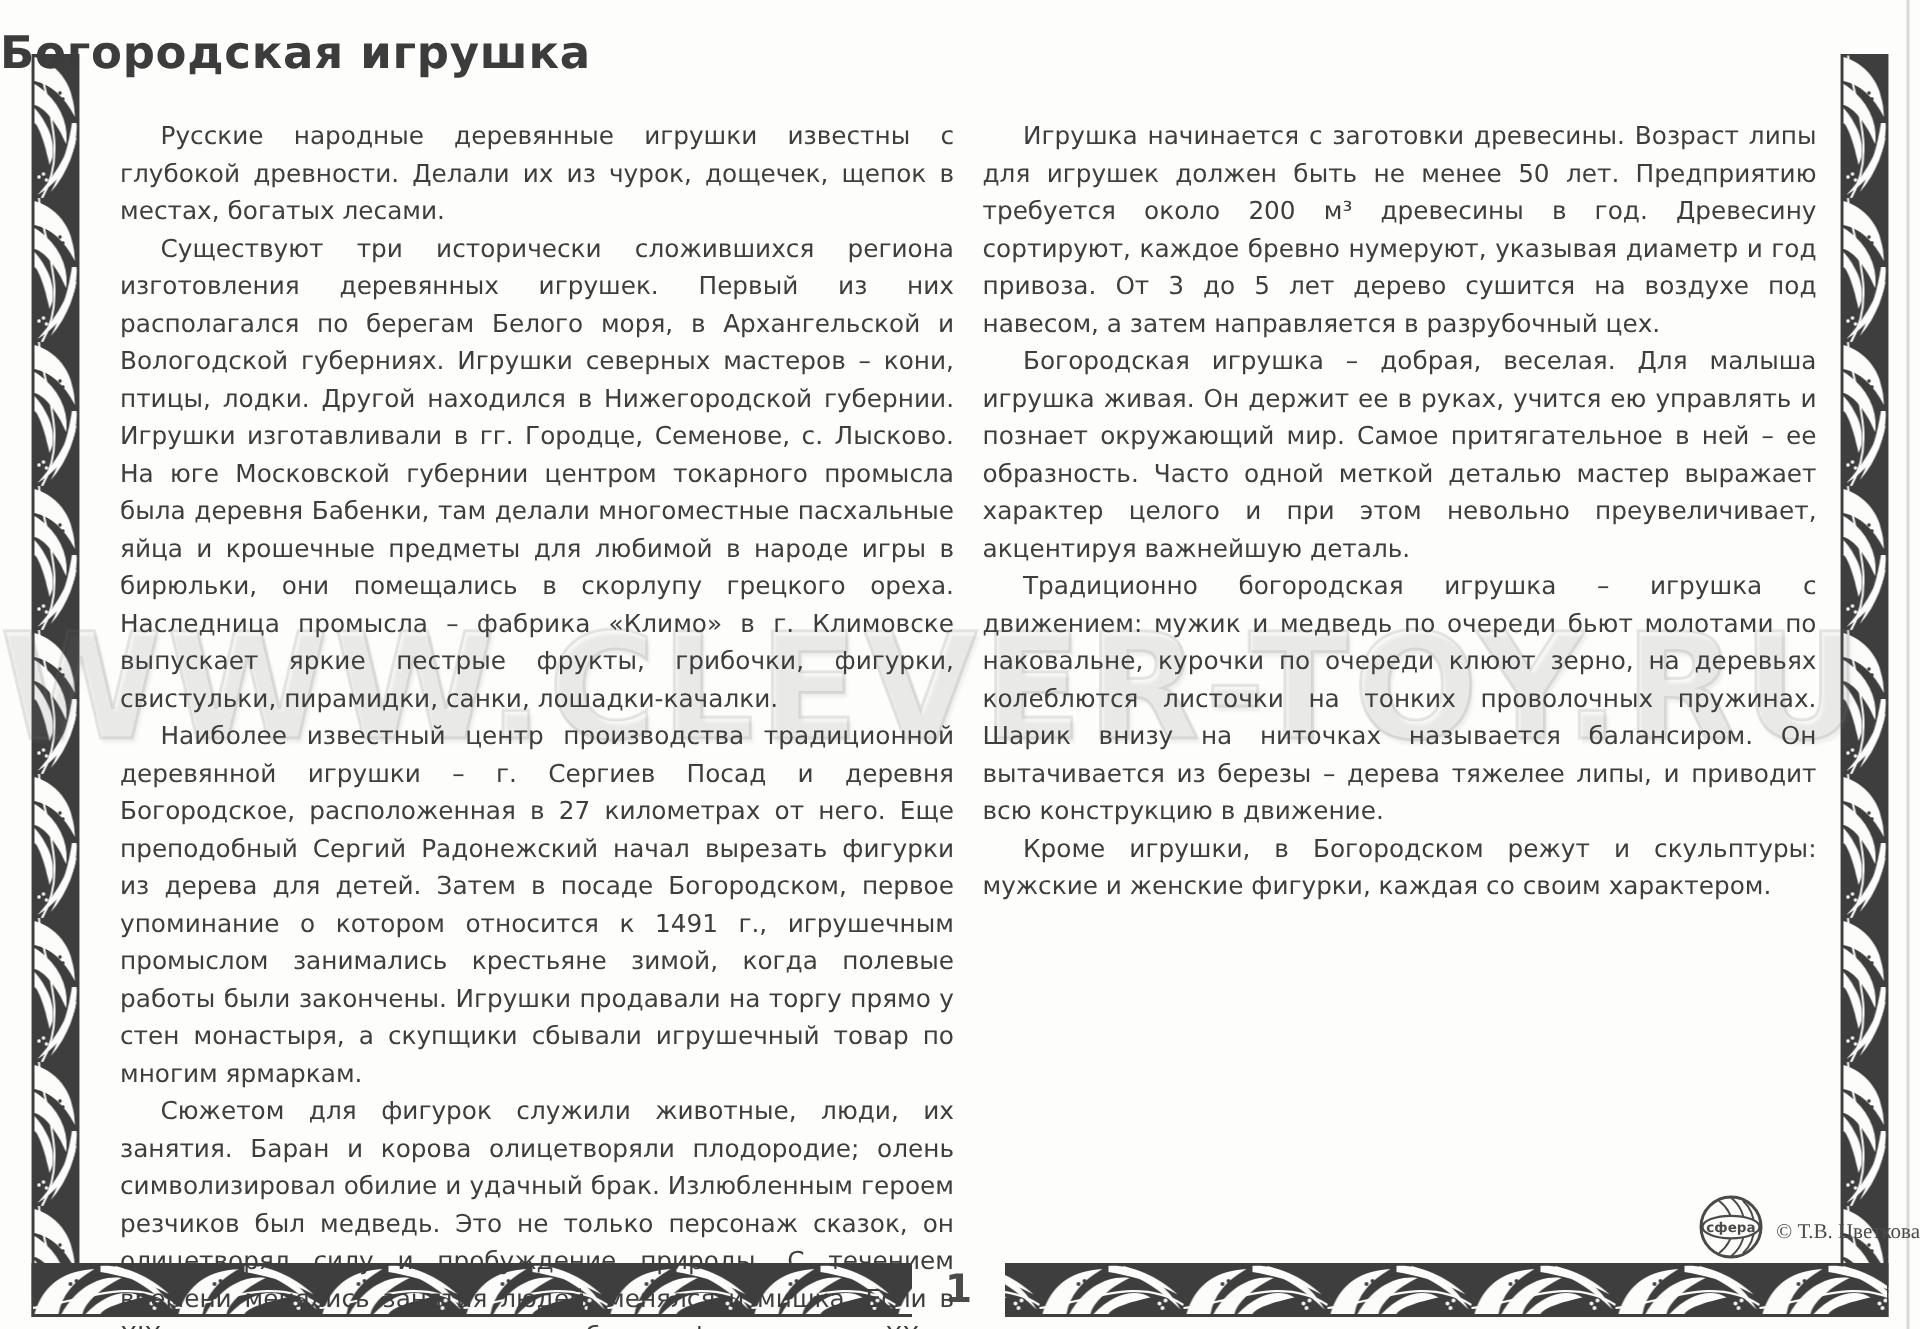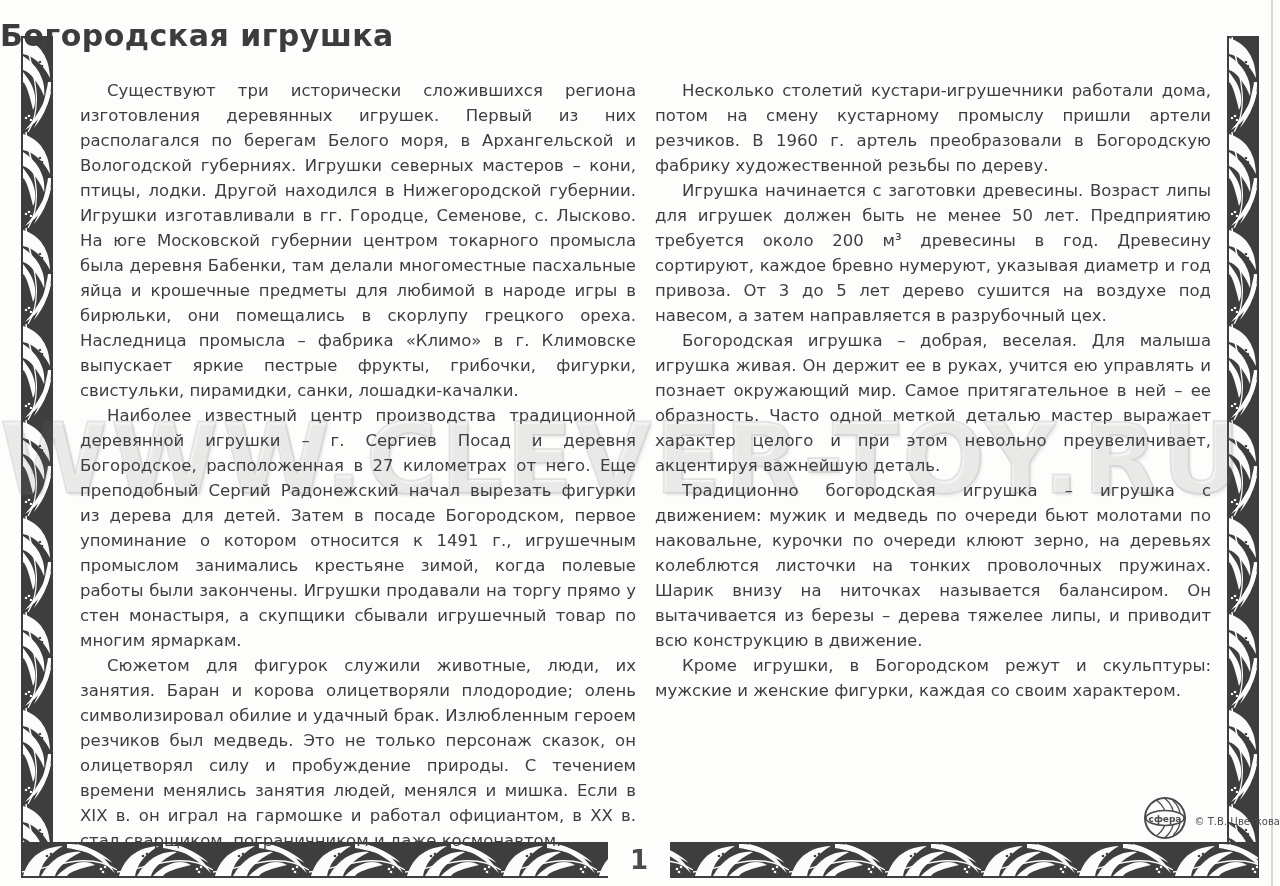--- a/index.html
+++ b/index.html
@@ -27,21 +27,21 @@
     -webkit-text-stroke:2px rgba(110,110,110,0.16);
     text-shadow:2px 3px 2px rgba(120,120,120,0.10);
     white-space:nowrap;pointer-events:none;margin-top:10px;
   }
   .footer{
     position:absolute;top:796px;left:0;width:100%;
     display:flex;align-items:center;justify-content:flex-end;gap:8px;
   }
   .footer-text{text-align:center;}
   .footer-series{font-size:15px;font-weight:bold;color:#4a4a4a;letter-spacing:1px;}
-  .footer-copyright{font-size:10px;color:#4a4a4a;margin-top:7px;}
+  .footer-copyright{font-size:14px;color:#4a4a4a;margin-top:7px;font-family:Liberation Serif, serif;}
   .logo{width:44px;height:44px;}
   
   .orn{position:absolute;}
   .orn-left{left:21px;top:36px;}
   .orn-right{left:1227px;top:36px;}
   .orn-bottom{left:21px;top:842px;}
   .pagenum-gap{
     position:absolute;left:608px;top:840px;width:62px;height:40px;
     background:#fdfdfc;display:flex;align-items:center;justify-content:center;
   }
@@ -126,26 +126,26 @@
 </div>
 
 <div class="scan-edge"></div>
 
 <div class="page-title">Богородская игрушка</div>
 
 <div class="watermark">WWW.CLEVER-TOY.RU</div>
 
 <div class="columns">
   <div class="col">
+    <p>Русские народные деревянные игрушки известны с глубокой древности. Делали их из чурок, дощечек, щепок в местах, богатых лесами.</p>
     <p>Существуют три исторически сложившихся региона изготовления деревянных игрушек. Первый из них располагался по берегам Белого моря, в Архангельской и Вологодской губерниях. Игрушки северных мастеров – кони, птицы, лодки. Другой находился в Нижегородской губернии. Игрушки изготавливали в гг. Городце, Семенове, с. Лысково. На юге Московской губернии центром токарного промысла была деревня Бабенки, там делали многоместные пасхальные яйца и крошечные предметы для любимой в народе игры в бирюльки, они помещались в скорлупу грецкого ореха. Наследница промысла – фабрика «Климо» в г. Климовске выпускает яркие пестрые фрукты, грибочки, фигурки, свистульки, пирамидки, санки, лошадки-качалки.</p>
     <p>Наиболее известный центр производства традиционной деревянной игрушки – г. Сергиев Посад и деревня Богородское, расположенная в 27 километрах от него. Еще преподобный Сергий Радонежский начал вырезать фигурки из дерева для детей. Затем в посаде Богородском, первое упоминание о котором относится к 1491 г., игрушечным промыслом занимались крестьяне зимой, когда полевые работы были закончены. Игрушки продавали на торгу прямо у стен монастыря, а скупщики сбывали игрушечный товар по многим ярмаркам.</p>
     <p>Сюжетом для фигурок служили животные, люди, их занятия. Баран и корова олицетворяли плодородие; олень символизировал обилие и удачный брак. Излюбленным героем резчиков был медведь. Это не только персонаж сказок, он олицетворял силу и пробуждение природы. С течением времени менялись занятия людей, менялся и мишка. Если в XIX в. он играл на гармошке и работал официантом, в XX в. стал сварщиком, пограничником и даже космонавтом.</p>
   </div>
   <div class="col">
-    <p>Несколько столетий кустари-игрушечники работали дома, потом на смену кустарному промыслу пришли артели резчиков. В 1960 г. артель преобразовали в Богородскую фабрику художественной резьбы по дереву.</p>
     <p>Игрушка начинается с заготовки древесины. Возраст липы для игрушек должен быть не менее 50 лет. Предприятию требуется около 200 м³ древесины в год. Древесину сортируют, каждое бревно нумеруют, указывая диаметр и год привоза. От 3 до 5 лет дерево сушится на воздухе под навесом, а затем направляется в разрубочный цех.</p>
     <p>Богородская игрушка – добрая, веселая. Для малыша игрушка живая. Он держит ее в руках, учится ею управлять и познает окружающий мир. Самое притягательное в ней – ее образность. Часто одной меткой деталью мастер выражает характер целого и при этом невольно преувеличивает, акцентируя важнейшую деталь.</p>
     <p>Традиционно богородская игрушка – игрушка с движением: мужик и медведь по очереди бьют молотами по наковальне, курочки по очереди клюют зерно, на деревьях колеблются листочки на тонких проволочных пружинах. Шарик внизу на ниточках называется балансиром. Он вытачивается из березы – дерева тяжелее липы, и приводит всю конструкцию в движение.</p>
     <p>Кроме игрушки, в Богородском режут и скульптуры: мужские и женские фигурки, каждая со своим характером.</p>
 
   </div>
 </div>
 
 <div class="footer">
   <svg class="logo" viewBox="0 0 44 44" xmlns="http://www.w3.org/2000/svg">

